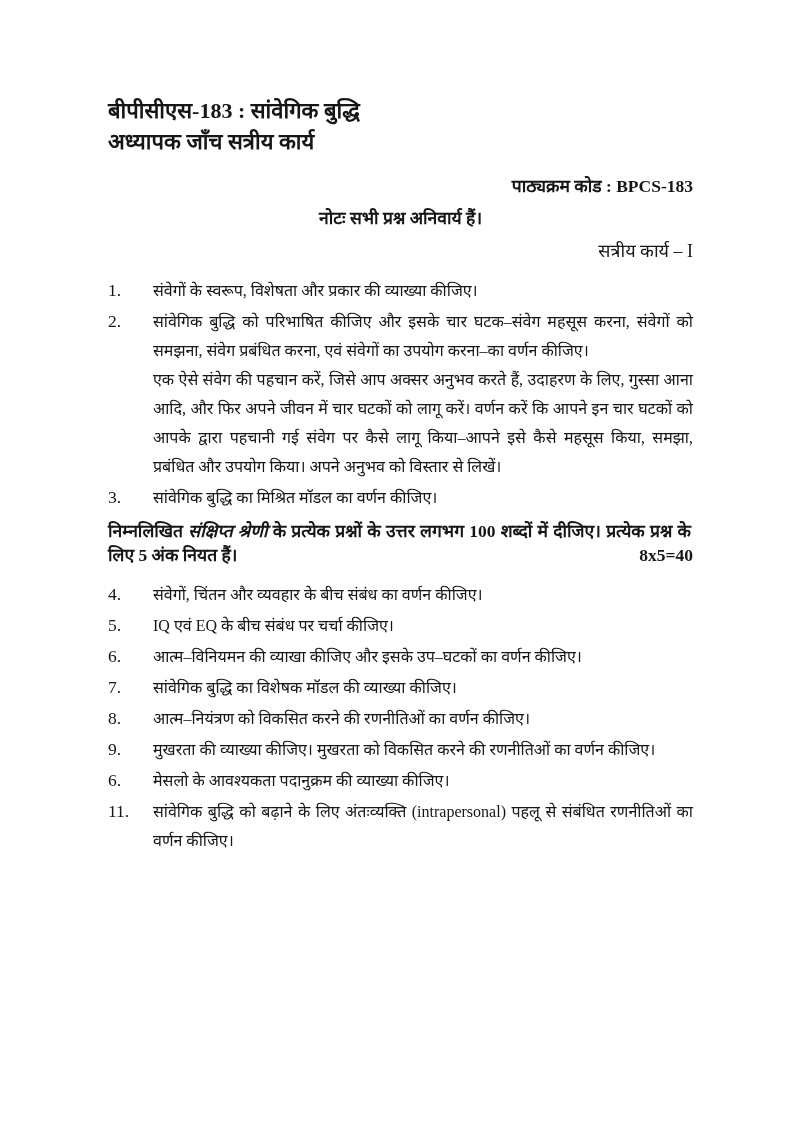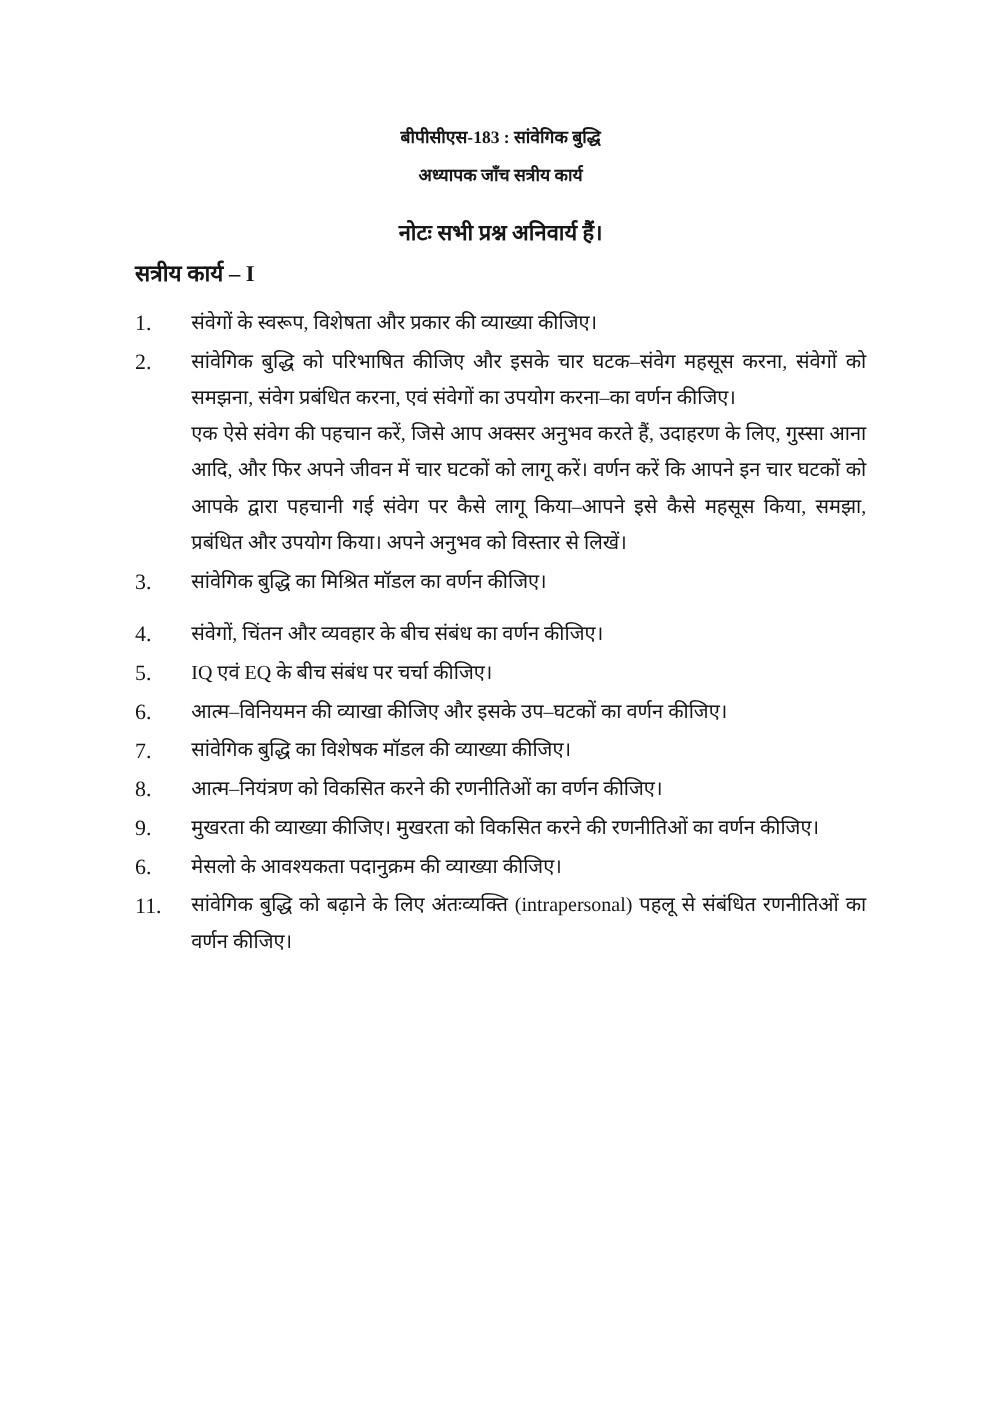--- a/index.html
+++ b/index.html
@@ -12,23 +12,23 @@
     height: 1122px;
     box-sizing: border-box;
     position: relative;
     background: #ffffff;
     color: #161616;
     font-family: "Liberation Serif", "DejaVu Serif", serif;
     padding: 95px 100px 40px 108px;
     overflow: hidden;
   }
   .title, .subtitle {
-    text-align: center;
+    text-align: left;
     font-weight: 700;
-    font-size: 14px;
+    font-size: 22px;
     line-height: 31px;
     margin: 0;
   }
   .meta {
     margin-top: 18px;
   }
   .meta-line {
     text-align: right;
     font-weight: 700;
     font-size: 17.5px;
@@ -36,22 +36,22 @@
     margin: 0 0 9px 0;
   }
   .note {
     font-weight: 700;
     font-size: 17.5px;
     line-height: 23px;
     margin: 5px 0 0 0;
     text-align: center;
   }
   .sec-head {
-    text-align: left;
-    font-weight: 700;
+    text-align: right;
+    font-weight: 400;
     font-size: 18px;
     line-height: 24px;
     margin: 9px 0 0 0;
   }
   .instruction {
     position: relative;
     font-weight: 700;
     font-size: 17.5px;
     line-height: 24px;
     text-align: justify;
@@ -93,20 +93,21 @@
 </style>
 </head>
 <body>
 
 <div class="page">
 
   <h1 class="title">बीपीसीएस-183 : सांवेगिक बुद्धि</h1>
   <h2 class="subtitle">अध्यापक जाँच सत्रीय कार्य</h2>
 
   <div class="meta">
+    <p class="meta-line">पाठ्यक्रम कोड : BPCS-183</p>
   </div>
 
   <p class="note">नोटः सभी प्रश्न अनिवार्य हैं।</p>
 
   <section>
     <h3 class="sec-head">सत्रीय कार्य – I</h3>
 
 
     <div class="qlist">
       <div class="q">
@@ -126,20 +127,24 @@
         <span class="qnum">3.</span>
         <div class="qtext">
           <p>सांवेगिक बुद्धि का मिश्रित मॉडल का वर्णन कीजिए।</p>
         </div>
       </div>
     </div>
   </section>
 
   <section>
 
+    <div class="instruction">
+      <span>निम्नलिखित </span><i>संक्षिप्त श्रेणी</i><span> के प्रत्येक प्रश्नों के उत्तर लगभग 100 शब्दों में दीजिए। प्रत्येक प्रश्न के लिए 5 अंक नियत हैं।</span>
+      <span class="marks">8x5=40</span>
+    </div>
 
     <div class="qlist">
       <div class="q">
         <span class="qnum">4.</span>
         <div class="qtext">
           <p>संवेगों, चिंतन और व्यवहार के बीच संबंध का वर्णन कीजिए।</p>
         </div>
       </div>
       <div class="q">
         <span class="qnum">5.</span>

